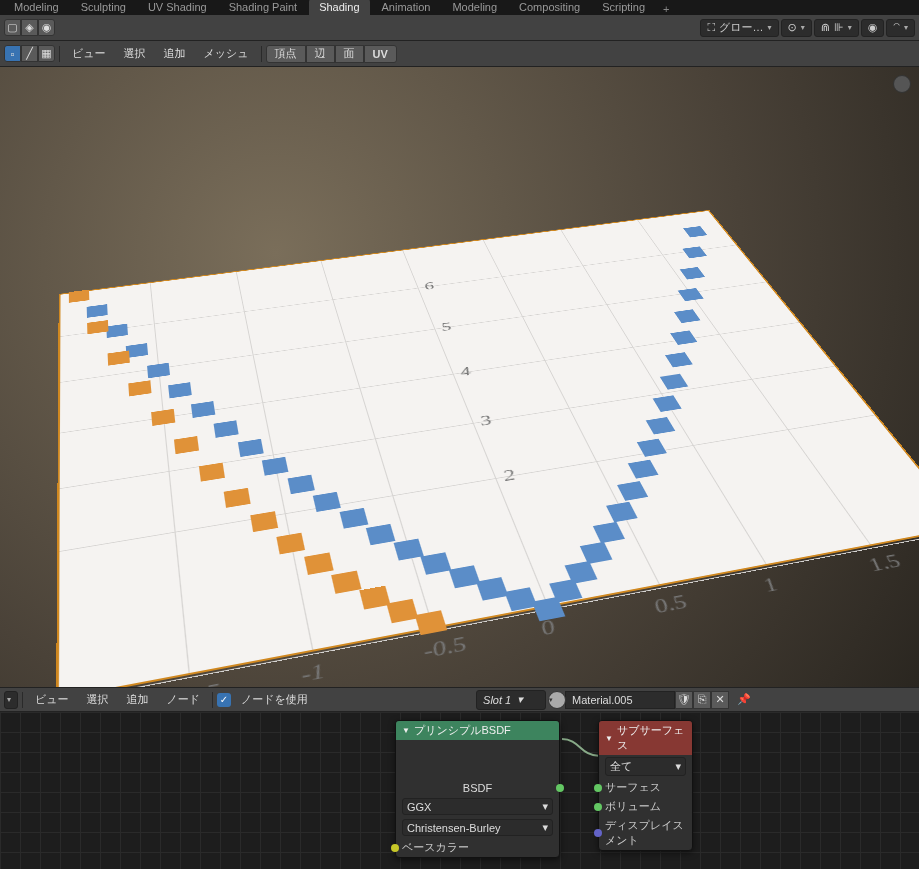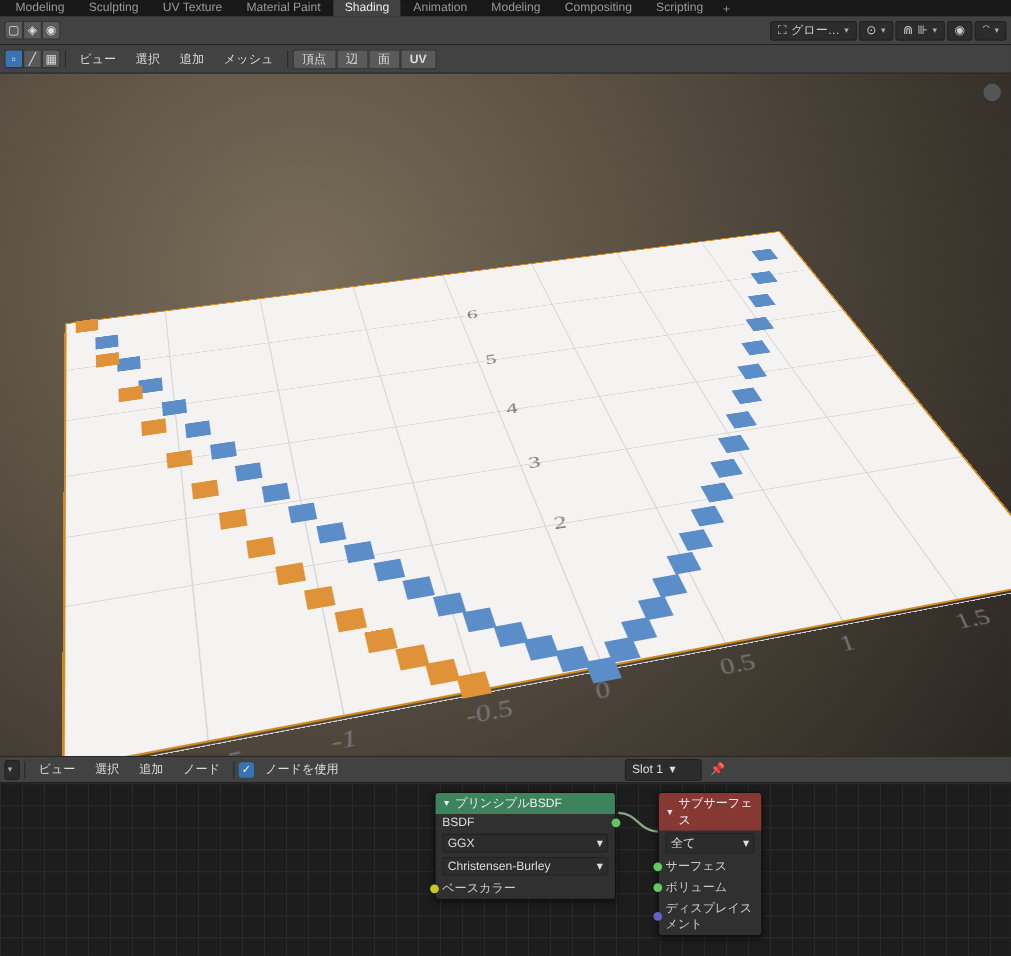--- a/index.html
+++ b/index.html
@@ -36,21 +36,21 @@
   .selbtns .b:last-child { border-radius:0 3px 3px 0;font-weight:bold; }
 
   
   .viewport { position:relative; height:620px; background: radial-gradient(circle at 30% 30%, #7a6e5a 0%, #4a4238 60%, #2a2620 100%); overflow:hidden; }
   .gizmo { position:absolute; top:8px; right:8px; width:18px; height:18px; border-radius:50%; background:#555; border:1px solid #333; }
 
   
   .node-hdr { background:#424242; height:25px; display:flex; align-items:center; padding:0 4px; gap:2px; border-top:1px solid #222; border-bottom:1px solid #222; }
   .node-hdr .menu { padding:2px 8px; border-radius:3px; cursor:pointer; }
   .check { width:14px; height:14px; border-radius:3px; background:#3873b2; display:flex; align-items:center; justify-content:center; font-size:10px; color:white; }
-  .dropdown { background:#2c2c2c; border:1px solid #222; border-radius:3px; height:20px; display:flex; align-items:center; padding:0 6px; gap:6px; cursor:pointer; }
+  .dropdown { background:#2c2c2c; border:1px solid #222; border-radius:3px; height:20px; display:flex; align-items:center; padding:0 6px; gap:6px; cursor:pointer;font-style:italic; }
   .mat-field { display:flex; align-items:center; }
   .mat-field .circ { width:18px; height:18px; border-radius:50%; background:#aaa; border:1px solid #333; margin-right:-1px; z-index:1; }
   .mat-field .name { background:#2c2c2c; border:1px solid #222; height:18px; width:110px; padding:0 6px; display:flex; align-items:center; }
   .mat-field .ibtn { width:18px; height:18px; background:#5a5a5a; border:1px solid #333; display:flex; align-items:center; justify-content:center; cursor:pointer; }
   .pin { padding:0 6px; color:#888; cursor:pointer; }
 
   
   .node-area { position:relative; height:157px; background:#1d1d1d; background-image: linear-gradient(#2a2a2a 1px, transparent 1px), linear-gradient(90deg, #2a2a2a 1px, transparent 1px); background-size:20px 20px; overflow:hidden; }
 
   .node { position:absolute; background:#303030; border:1px solid #111; border-radius:4px; box-shadow:0 2px 6px rgba(0,0,0,0.5); }
@@ -77,22 +77,22 @@
   .marker { position:absolute; width:22px; height:22px; transform:translate(-50%,-50%) rotate(0deg); }
   .marker.blue { background:#5b8dc8; }
   .marker.orange { background:#e09238; }
 </style>
 </head>
 <body>
 
 <div class="top-tabs">
   <div class="tab">Modeling</div>
   <div class="tab">Sculpting</div>
-  <div class="tab">UV Texture</div>
-  <div class="tab">Material Paint</div>
+  <div class="tab">UV Shading</div>
+  <div class="tab">Shading Paint</div>
   <div class="tab active">Shading</div>
   <div class="tab">Animation</div>
   <div class="tab">Modeling</div>
   <div class="tab">Compositing</div>
   <div class="tab">Scripting</div>
   <div class="plus">+</div>
 </div>
 
 <div class="hdr">
   <div class="hdr-left">
@@ -241,36 +241,45 @@
   <div class="menu">追加</div>
   <div class="menu">ノード</div>
   <div class="vsep"></div>
   <div class="check">✓</div>
   <div class="menu">ノードを使用</div>
   <div class="spacer"></div>
   <div class="dropdown" style="width:70px;">
     <span>Slot 1</span>
     <span class="caret">▾</span>
   </div>
+  <div class="mat-field">
+    <div class="circ">
+      <span class="caret" style="font-size:7px;color:#333;">▾</span>
+    </div>
+    <div class="name">Material.005</div>
+    <div class="ibtn">🛡</div>
+    <div class="ibtn">⎘</div>
+    <div class="ibtn">✕</div>
+  </div>
   <div class="pin">📌</div>
   <div class="spacer"></div>
 </div>
 
 <div class="node-area">
 
   <svg class="noodle" width="919" height="157">
     <path d="M 562 27 C 580 27, 580 44, 600 44" stroke="#8a8" stroke-width="2" fill="none"></path>
   </svg>
 
   <div class="node" style="left:395px; top:8px; width:165px;">
     <div class="node-head" style="background:#3d845e;">
       <span class="tri">▼</span>
       <span>プリンシプルBSDF</span>
     </div>
-    <div class="node-row" style="justify-content:flex-start;">
+    <div class="node-row" style="justify-content:center;margin-top:40px;">
       <span>BSDF</span>
       <span class="sock r" style="background:#63c763;"></span>
     </div>
     <div class="node-row">
       <div class="node-sel">
           <span>GGX</span>
           <span class="caret">▾</span>
         </div>
     </div>
     <div class="node-row">

